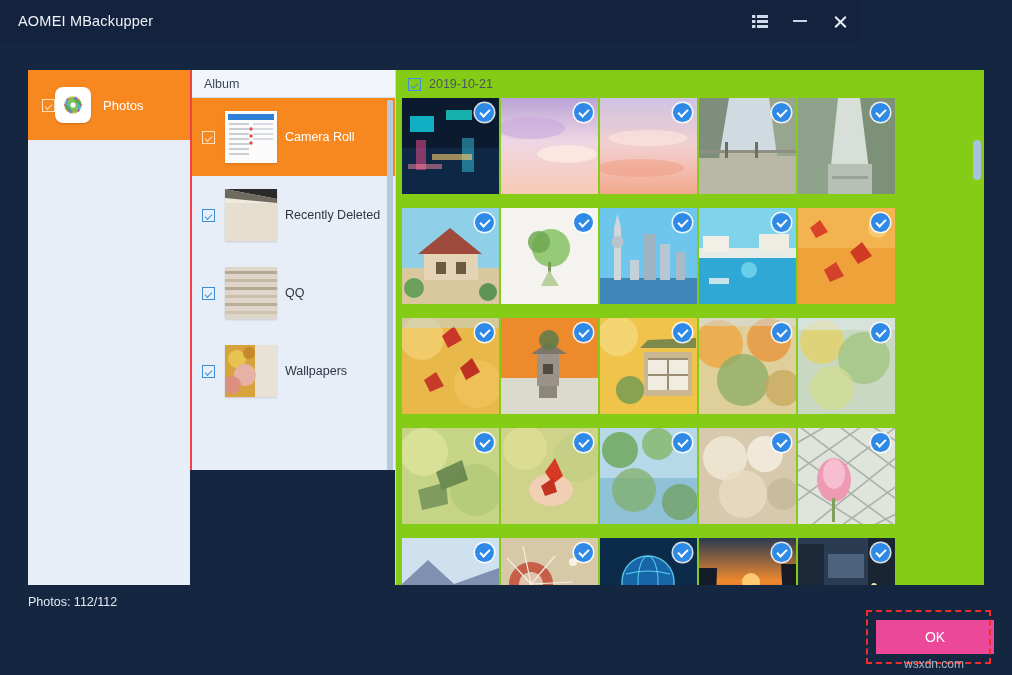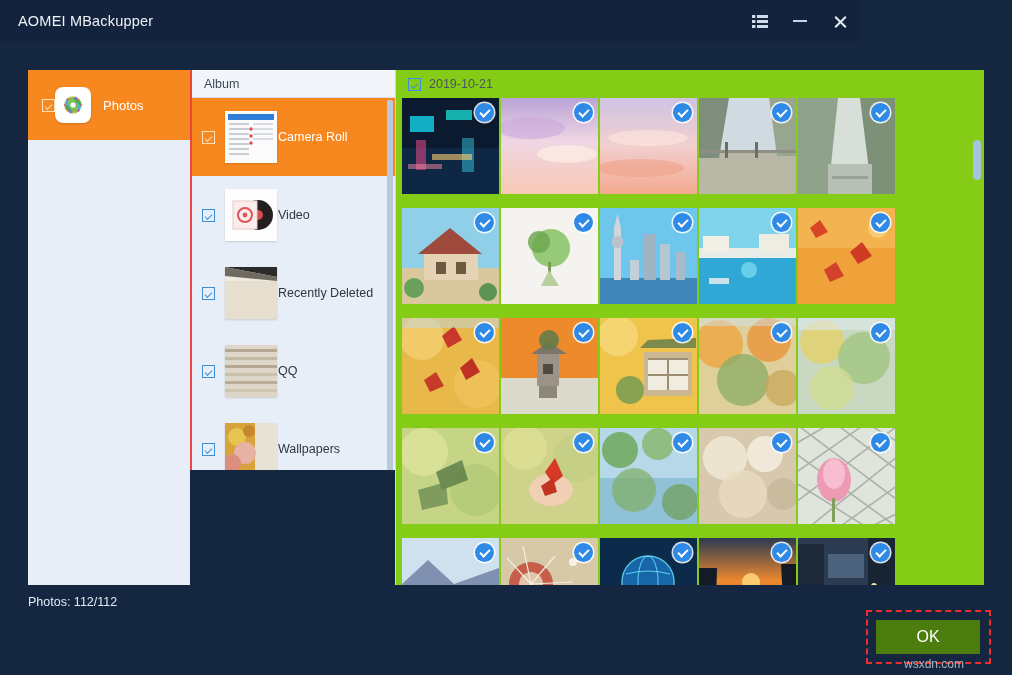--- a/index.html
+++ b/index.html
@@ -92,21 +92,21 @@
   }
   .album-item {
     height: 78px; display:flex; align-items:center; padding-left: 10px; cursor:pointer;
   }
   .album-item.active { background: #f7881f; }
   .album-thumb {
     width: 52px; height: 52px; margin-left: 10px; flex: 0 0 52px;
     background: #cfd8e3; box-shadow: 0 1px 2px rgba(0,0,0,.15);
     overflow:hidden; position:relative;
   }
-  .album-name { font-size: 12.5px; color: #2d3642; margin-left: 1px; }
+  .album-name { font-size: 12.5px; color: #2d3642; margin-left: 8px; }
   .album-item.active .album-name { color: #fff; }
 
   #album-scroll {
     position:absolute; right: 2px; top: 30px; width: 6px; height: 410px;
     background: #dfe6f0; border-radius: 3px;
   }
   #album-thumbbar {
     position:absolute; left:0; top:0; width:6px; height:405px;
     background:#b9c9dd; border-radius:3px;
   }
@@ -140,22 +140,22 @@
     position:absolute; right: 3px; top: 70px; width: 8px; height: 40px;
     background:#a9c2dd; border-radius:4px;
   }
 
   
   #status {
     position:absolute; left: 28px; top: 595px;
     color:#e3eaf4; font-size: 12.5px;
   }
   #ok-btn {
-    position:absolute; left: 876px; top: 620px; width: 104px; height: 34px;
-    background: #4d7c0f; color:#fff; font-size: 16px;
+    position:absolute; left: 876px; top: 620px; width: 118px; height: 34px;
+    background: #ec4899; color:#fff; font-size: 14px;
     display:flex; align-items:center; justify-content:center;
     cursor:pointer; border:none;
   }
   #ok-hl {
     position:absolute; left: 866px; top: 610px; width: 125px; height: 54px;
     border: 2.5px dashed #ef2d2d; pointer-events:none;
   }
   #watermark {
     position:absolute; left: 904px; top: 657px;
     color:#c6ccd4; font-size: 12px; opacity:.85;
@@ -234,34 +234,20 @@
           <rect x="28" y="22" width="20" height="2" fill="#d8dde4"></rect>
           <rect x="28" y="27" width="20" height="2" fill="#d8dde4"></rect>
           <circle cx="26" cy="18" r="1.7" fill="#e04b4b"></circle>
           <circle cx="26" cy="25" r="1.7" fill="#e04b4b"></circle>
           <circle cx="26" cy="32" r="1.7" fill="#e04b4b"></circle>
         </svg>
       </span>
       <span class="album-name">Camera Roll</span>
     </div>
 
-    <div class="album-item">
-      <span class="cbx"></span>
-      <span class="album-thumb">
-        <svg width="52" height="52" viewBox="0 0 52 52">
-          <rect width="52" height="52" fill="#fdfdfd"></rect>
-          <circle cx="33" cy="26" r="15" fill="#231f20"></circle>
-          <circle cx="33" cy="26" r="5" fill="#d34f4f"></circle>
-          <rect x="8" y="12" width="24" height="28" fill="#fdecec" stroke="#e7c9c9"></rect>
-          <circle cx="20" cy="26" r="7" fill="none" stroke="#e0555a" stroke-width="2"></circle>
-          <circle cx="20" cy="26" r="2.4" fill="#e0555a"></circle>
-        </svg>
-      </span>
-      <span class="album-name">Video</span>
-    </div>
 
     <div class="album-item">
       <span class="cbx"></span>
       <span class="album-thumb">
         <svg width="52" height="52" viewBox="0 0 52 52">
           <rect width="52" height="52" fill="#efeade"></rect>
           <polygon points="0,0 52,10 52,0" fill="#2a2a2a"></polygon>
           <polygon points="0,0 0,9 52,14 52,10" fill="#6f6a60"></polygon>
           <rect y="14" width="52" height="38" fill="#e6dfd0"></rect>
         </svg>

